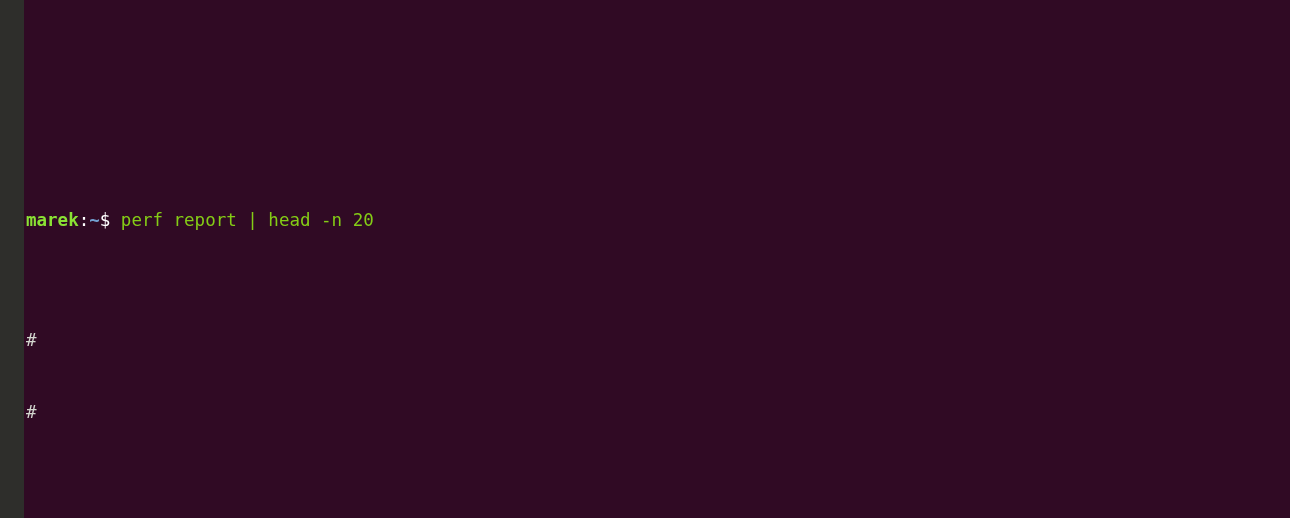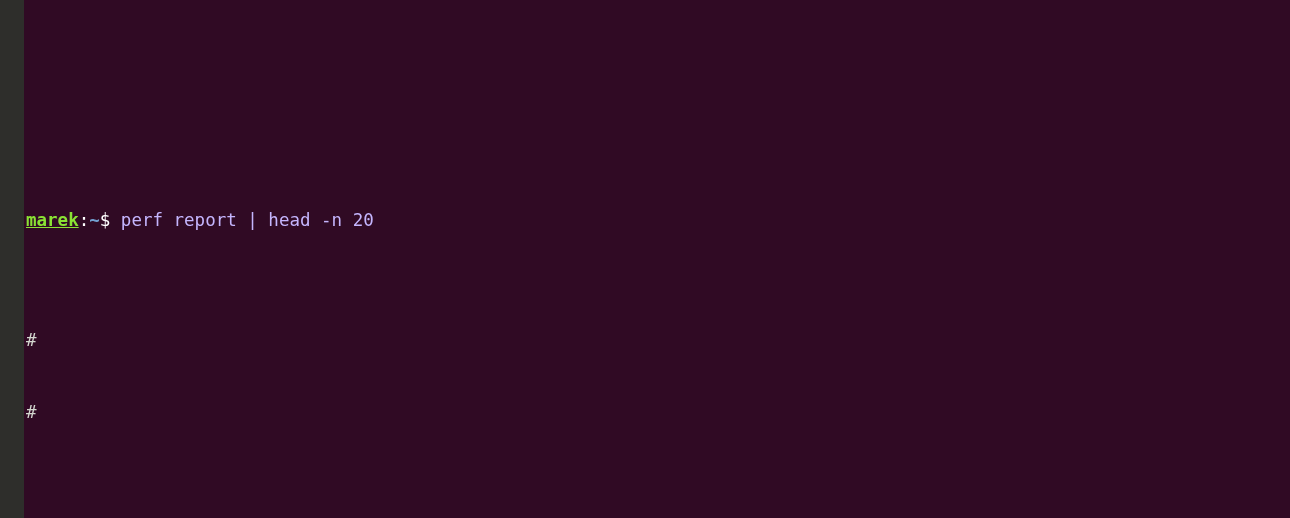--- a/index.html
+++ b/index.html
@@ -48,25 +48,25 @@
     -webkit-font-smoothing: antialiased;
   }
 
   .line {
     height: 24.08px;
     white-space: pre;
     padding-left: 2px;
   }
 
   
-  .p-user  { color: #8ae234; font-weight: bold; text-decoration: underline; }
+  .p-user  { color: #8ae234; font-weight: bold; }
   .p-colon { color: #ffffff; }
   .p-path  { color: #729fcf; font-weight: bold; }
   .p-dollar{ color: #ffffff; }
-  .p-cmd   { color: #c4b5fd; }
+  .p-cmd   { color: #84cc16; }
 
   
   .sliver {
     color: #d3d7cf;
     opacity: 0.85;
   }
 </style>
 </head>
 <body>
 

